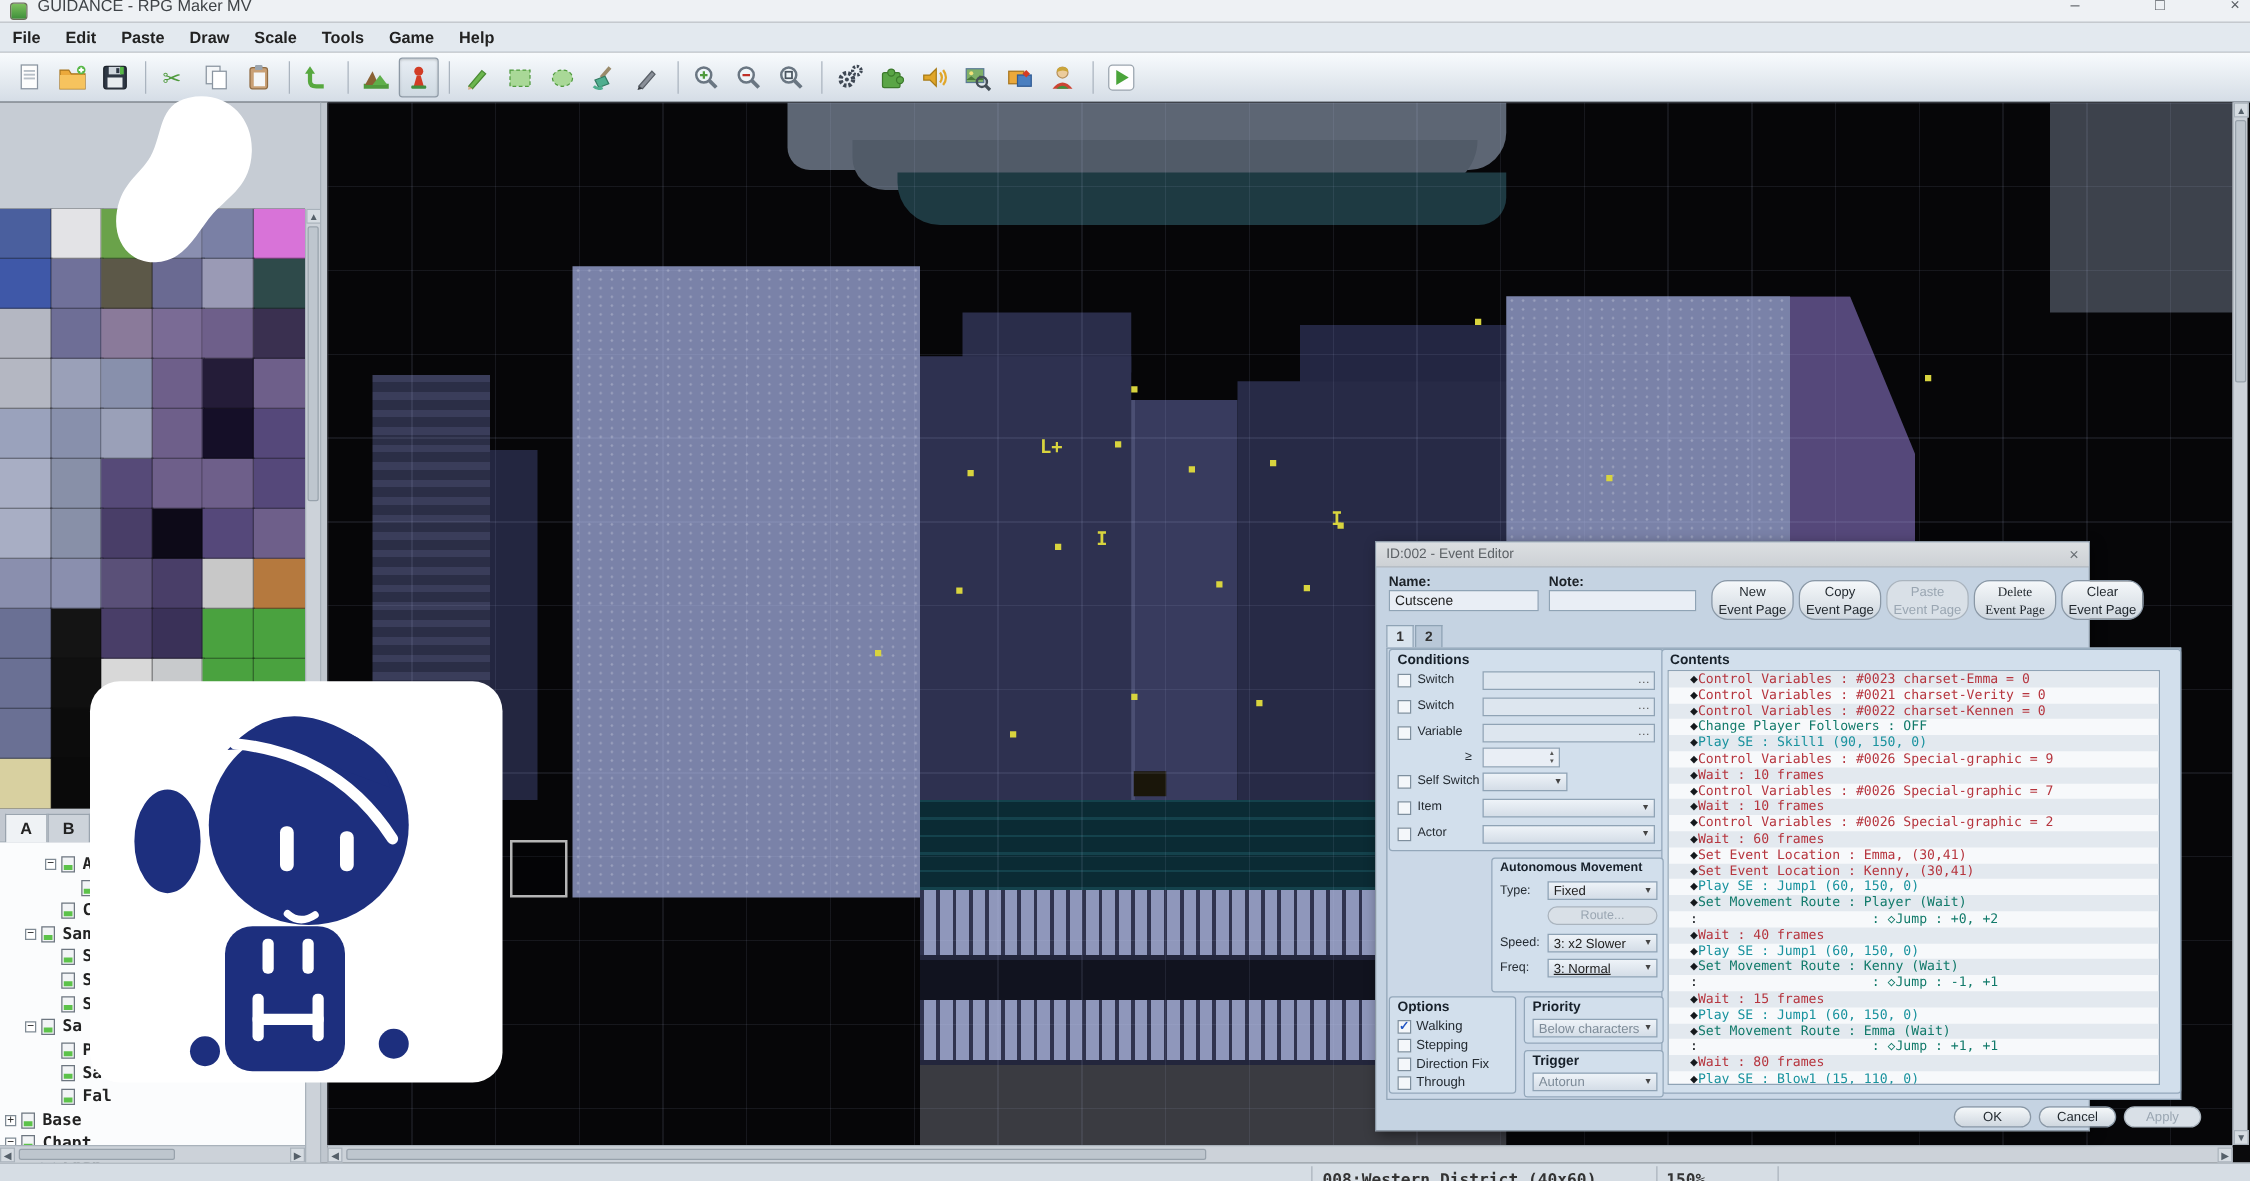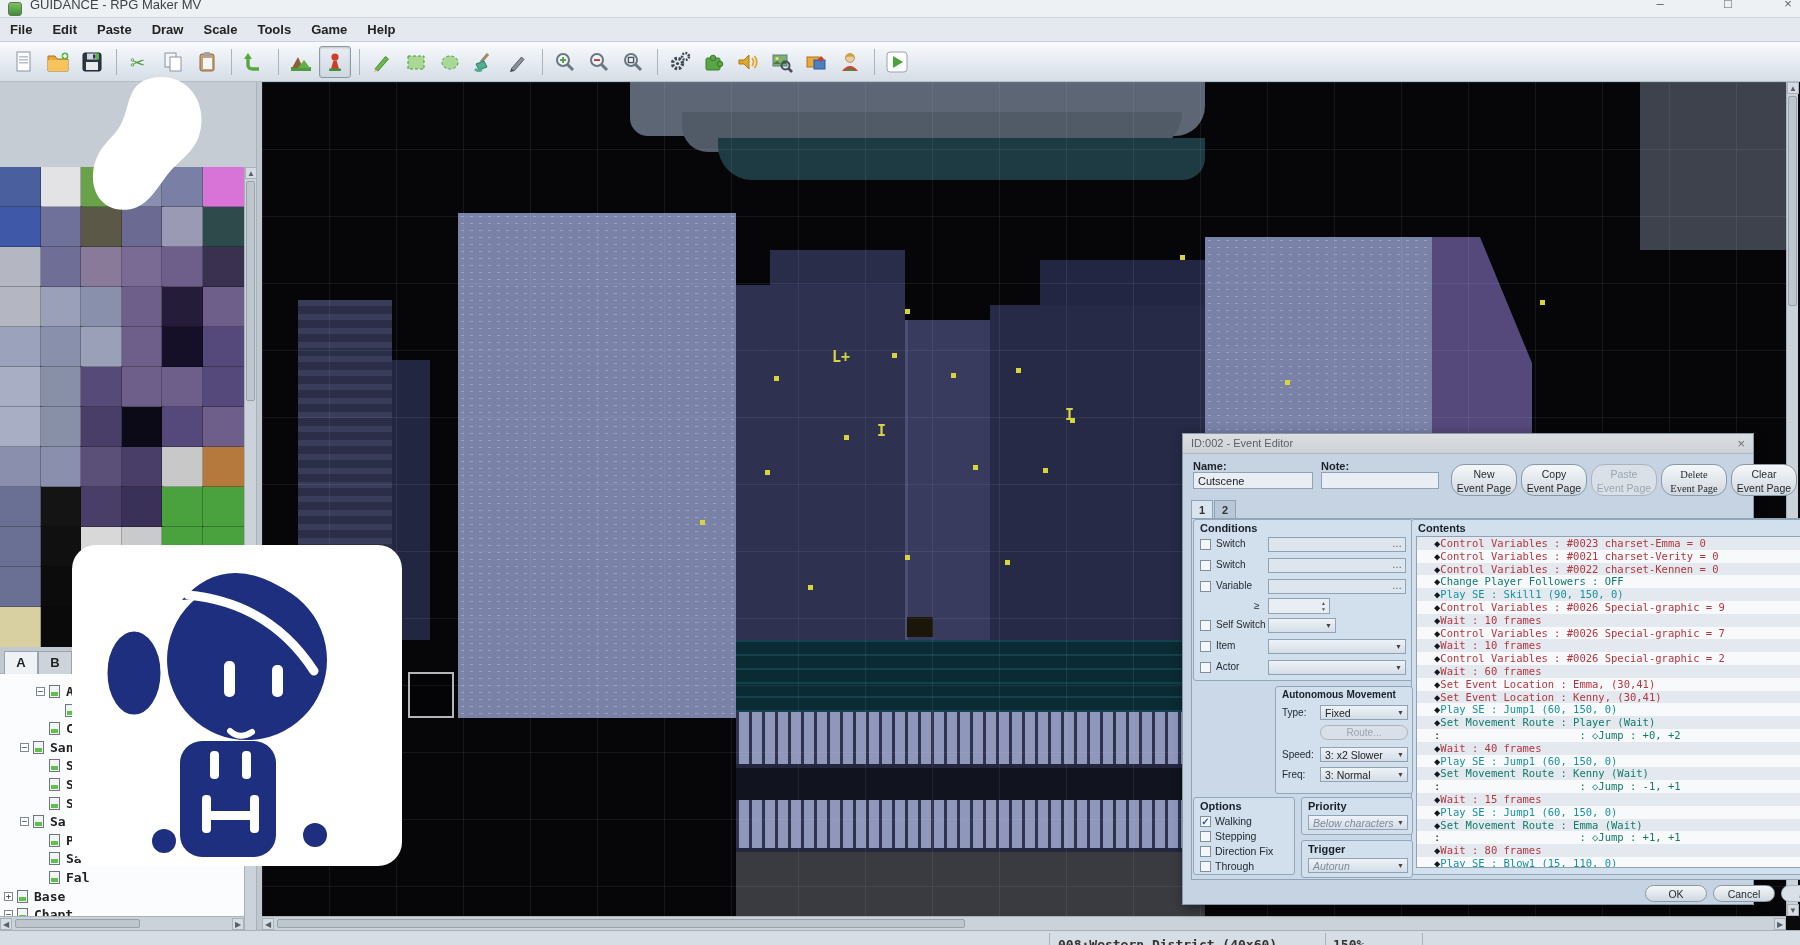--- a/index.html
+++ b/index.html
@@ -69,21 +69,21 @@
   .light-dot { position:absolute; width:5px; height:5px; background:#d8d43e; }
   .map-label { position:absolute; color:#d8d43e; font-family:"DejaVu Sans Mono", monospace; font-weight:bold; font-size:15px; }
   .sel-cell { position:absolute; border:2px solid #b5b5b5; background:rgba(0,0,0,.2); }
 
   
   .statusbar { position:absolute; left:0; top:930px; width:1800px; height:15px; background:#d6dde4; border-top:1px solid #a8b0b8; overflow:hidden; }
   .status-text { position:absolute; top:6px; font-family:"DejaVu Sans Mono", monospace; font-weight:bold; font-size:13px; color:#333; }
   .status-sep { position:absolute; top:2px; width:1px; height:13px; background:#aab3bc; }
 
   
-  .dialog { position:absolute; left:1182px; top:433px; width:572px; height:472px; background:#c5d3e2;
+  .dialog { position:absolute; left:1100px; top:433px; width:572px; height:472px; background:#c5d3e2;
             border:1px solid #8a97a4; box-shadow:2px 3px 10px rgba(0,0,0,.45); z-index:50; }
   .dlg-title { position:absolute; left:0; top:0; width:100%; height:20px; background:linear-gradient(#dcdfe2,#cdd1d5); border-bottom:1px solid #b2b8bd; }
   .dlg-title-text { position:absolute; left:8px; top:3px; font-size:11px; color:#5c6166; }
   .dlg-close { position:absolute; right:8px; top:2px; font-size:13px; color:#6a7075; }
   .dlg-label { position:absolute; font-size:11px; font-weight:bold; color:#1c2228; }
   .dlg-input { position:absolute; height:17px; background:#e9eef5; border:1px solid #8fa3b5; font-size:11px; color:#222; padding:1px 4px; line-height:14px; }
   .dlg-btn { position:absolute; background:linear-gradient(#f5f8fa,#cfd7df); border:1px solid #8a98a6; border-radius:13px;
              font-size:10.5px; color:#1f262c; text-align:center; }
   .dlg-btn.two-line { line-height:1.3; padding-top:3px; }
   .dlg-btn.disabled { color:#9aa6b2; background:#d9e0e7; border-color:#aab4be; }
@@ -92,21 +92,21 @@
   .pg-tab.active { background:#d9e4ee; }
   .page-panel { position:absolute; left:8px; top:84px; width:636px; height:362px; border:1px solid #8fa3b5; background:#cbd8e7; }
   .group { position:absolute; border:1px solid #93a7ba; border-radius:3px; background:#d2dfec; }
   .group-title { position:absolute; left:6px; top:2px; font-size:11px; font-weight:bold; color:#17202a; }
   .chk { position:absolute; width:11px; height:11px; background:#f4f7fa; border:1px solid #7e8f9e; font-size:10px; line-height:10px; text-align:center; color:#2256c4; font-weight:bold; }
   .cond-label, .small-label { position:absolute; font-size:10px; color:#242b32; }
   .field { position:absolute; height:15px; background:#dde6ef; border:1px solid #8fa3b5; }
   .field .dots { position:absolute; right:3px; top:0; font-size:10px; color:#555; }
   .dd { position:absolute; height:15px; background:linear-gradient(#eef3f8,#d4dde7); border:1px solid #8fa3b5; font-size:10.5px; color:#222; padding:1px 14px 0 4px; white-space:nowrap; overflow:hidden; }
   .dd::after { content:"▼"; position:absolute; right:3px; top:3px; font-size:7px; color:#444; }
-  .dd.dim { color:#7d8b98;font-style:italic; }
+  .dd.dim { color:#7d8b98; }
   .spin { position:absolute; height:16px; background:#e9eef5; border:1px solid #8fa3b5; }
   .spin::after { content:"▲ ▼"; position:absolute; right:1px; top:1px; font-size:5px; color:#555; letter-spacing:0; width:9px; line-height:6px; text-align:center; white-space:pre-line; }
   .checker { position:absolute; background-color:#fff;
     background-image:linear-gradient(45deg,#d4d4d4 25%,transparent 25%,transparent 75%,#d4d4d4 75%),
                      linear-gradient(45deg,#d4d4d4 25%,transparent 25%,transparent 75%,#d4d4d4 75%);
     background-size:16px 16px; background-position:0 0,8px 8px; border:1px solid #9ab; }
   .contents-list { position:absolute; left:4px; top:16px; width:394px; height:332px; background:#f7f9fb; border:1px solid #8fa3b5; overflow:hidden;
                    font-family:"DejaVu Sans Mono","DejaVu Sans", monospace; font-size:10.5px; }
   .cl-row { position:relative; height:12.8px; line-height:12.8px; white-space:pre; padding-left:17px; }
   .cl-row:nth-child(odd) { background:#e3e9ef; }
@@ -661,21 +661,21 @@
 
 
   <div class="group" style="left:92px; top:252px; width:138px; height:108px;">
     <div class="group-title" style="font-size:10px;">Autonomous Movement</div>
     <div class="small-label" style="left:6px; top:20px;">Type:</div>
     <div class="dd" style="left:44px; top:18px; width:88px;">Fixed</div>
     <div class="dlg-btn disabled" style="left:44px; top:38px; width:88px; height:15px; font-size:10px; line-height:14px;">Route...</div>
     <div class="small-label" style="left:6px; top:62px;">Speed:</div>
     <div class="dd" style="left:44px; top:60px; width:88px;">3: x2 Slower</div>
     <div class="small-label" style="left:6px; top:82px;">Freq:</div>
-    <div class="dd" style="left:44px; top:80px; width:88px;">3: Normal</div>
+    <div class="dd" style="left:44px; top:80px; width:88px;text-decoration:underline;">3: Normal</div>
   </div>
 
   <div class="group" style="left:10px; top:363px; width:102px; height:78px;">
     <div class="group-title">Options</div>
     <div id="options-list">
         <div class="chk" style="left: 6px; top: 18px;">✓</div>
         <div class="small-label" style="left: 21px; top: 17px; font-size: 10.5px;">Walking</div>
         <div class="chk" style="left: 6px; top: 33px;"></div>
         <div class="small-label" style="left: 21px; top: 32px; font-size: 10.5px;">Stepping</div>
         <div class="chk" style="left: 6px; top: 48px;"></div>

